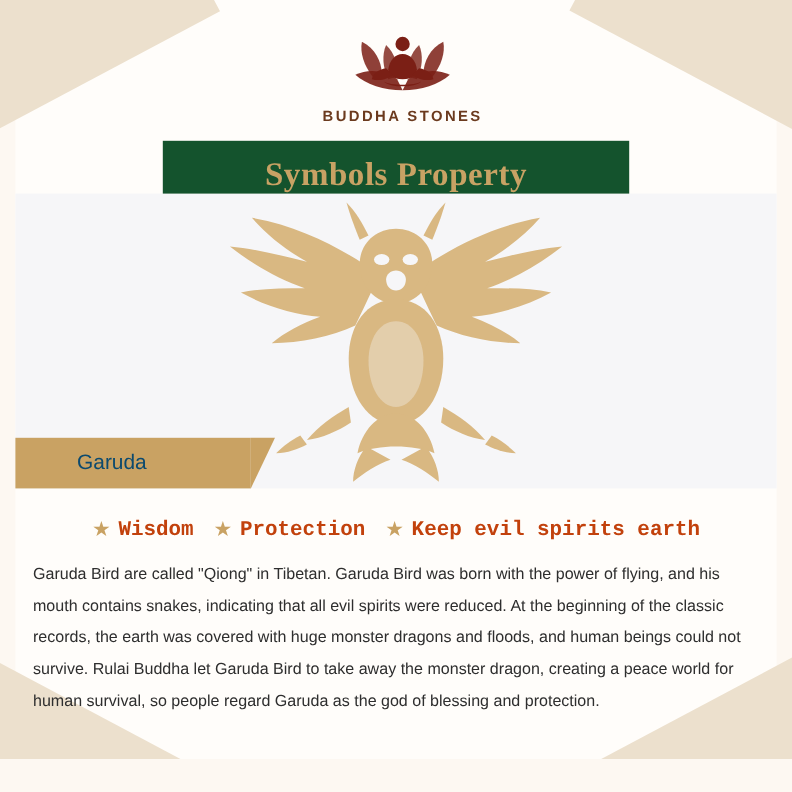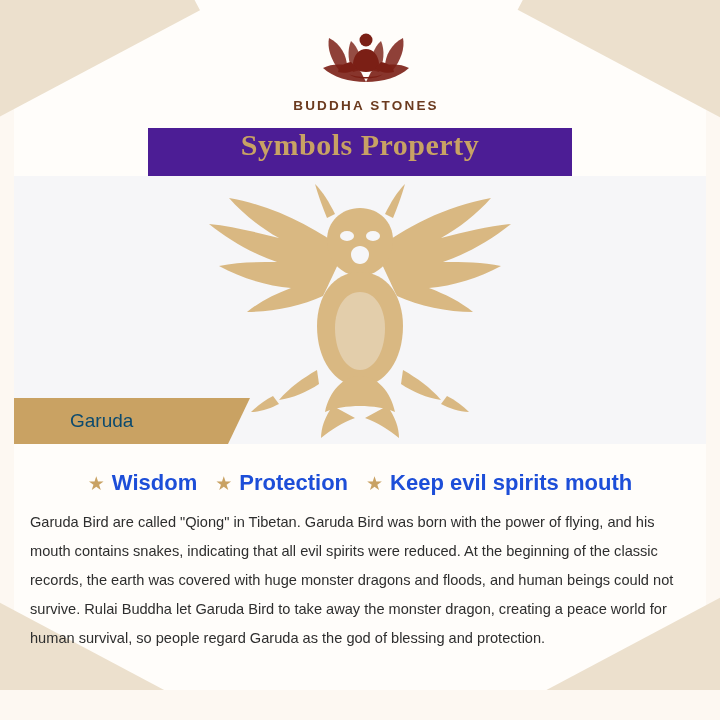--- a/index.html
+++ b/index.html
@@ -83,23 +83,23 @@
     font-family: "Liberation Sans", sans-serif;
   }
 
   
   .title-bar {
     position: absolute;
     top: 128px;
     left: 148px;
     width: 424px;
     height: 48px;
-    background: #4c1d95;
+    background: #14532d;
     display: flex;
-    align-items: flex-start;
+    align-items: flex-end;
     justify-content: center;
     z-index: 5;
   }
   .title-text {
     font-family: "Liberation Serif", serif;
     font-size: 30px;
     font-weight: bold;
     color: #c8a264;
     letter-spacing: 0.5px;
   }
@@ -166,24 +166,24 @@
     display: flex;
     align-items: center;
     gap: 7px;
   }
   .kw-star {
     color: #c9a263;
     font-size: 19px;
     line-height: 1;
   }
   .kw-label {
-    font-size: 22px;
+    font-size: 19px;
     font-weight: bold;
-    color: #1d4ed8;
-    font-family: Liberation Sans, sans-serif;
+    color: #c2410c;
+    font-family: Liberation Mono, monospace;
   }
 
   
   .body-text {
     position: absolute;
     top: 508px;
     left: 30px;
     width: 662px;
     font-size: 14.6px;
     line-height: 29px;
@@ -284,20 +284,20 @@
     <div class="kw">
       <span class="kw-star">★</span>
       <span class="kw-label">Wisdom</span>
     </div>
     <div class="kw">
       <span class="kw-star">★</span>
       <span class="kw-label">Protection</span>
     </div>
     <div class="kw">
       <span class="kw-star">★</span>
-      <span class="kw-label">Keep evil spirits mouth</span>
+      <span class="kw-label">Keep evil spirits earth</span>
     </div>
   </div>
 
   <div class="body-text">Garuda Bird are called "Qiong" in Tibetan. Garuda Bird was born with the power of flying, and his mouth contains snakes, indicating that all evil spirits were reduced. At the beginning of the classic records, the earth was covered with huge monster dragons and floods, and human beings could not survive. Rulai Buddha let Garuda Bird to take away the monster dragon, creating a peace world for human survival, so people regard Garuda as the god of blessing and protection.</div>
 
   <div class="bottom-band"></div>
 </div>
 
 </body></html>

